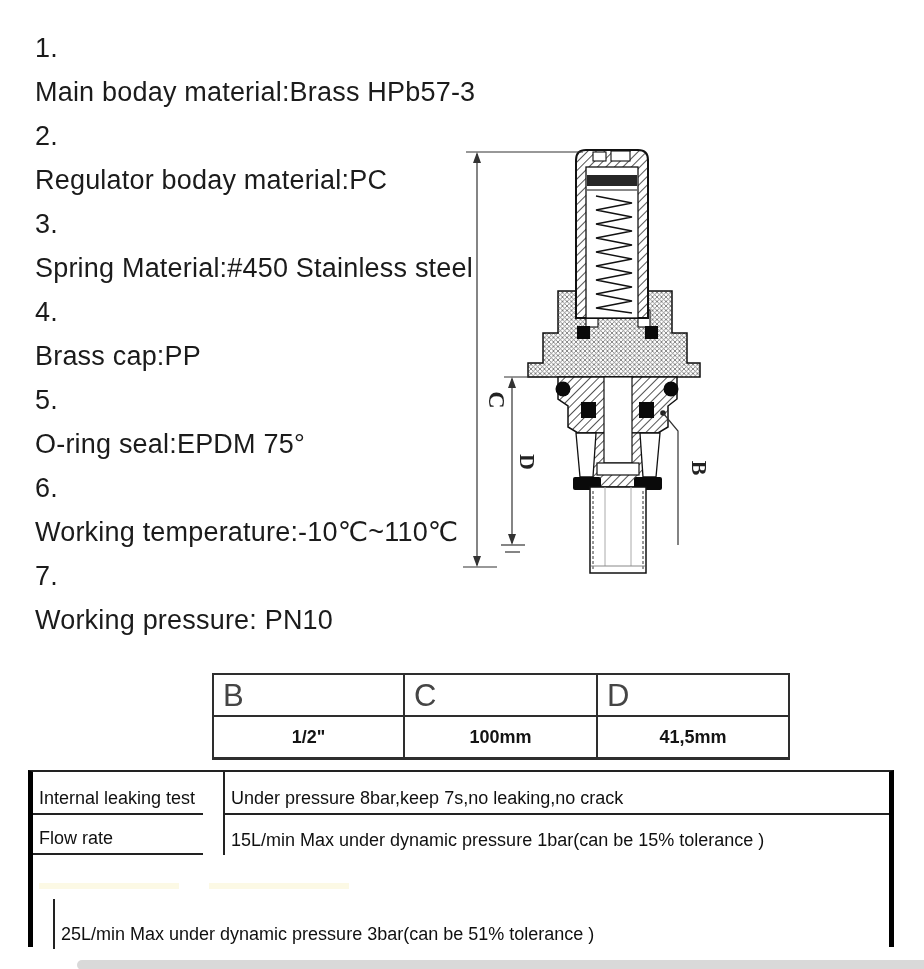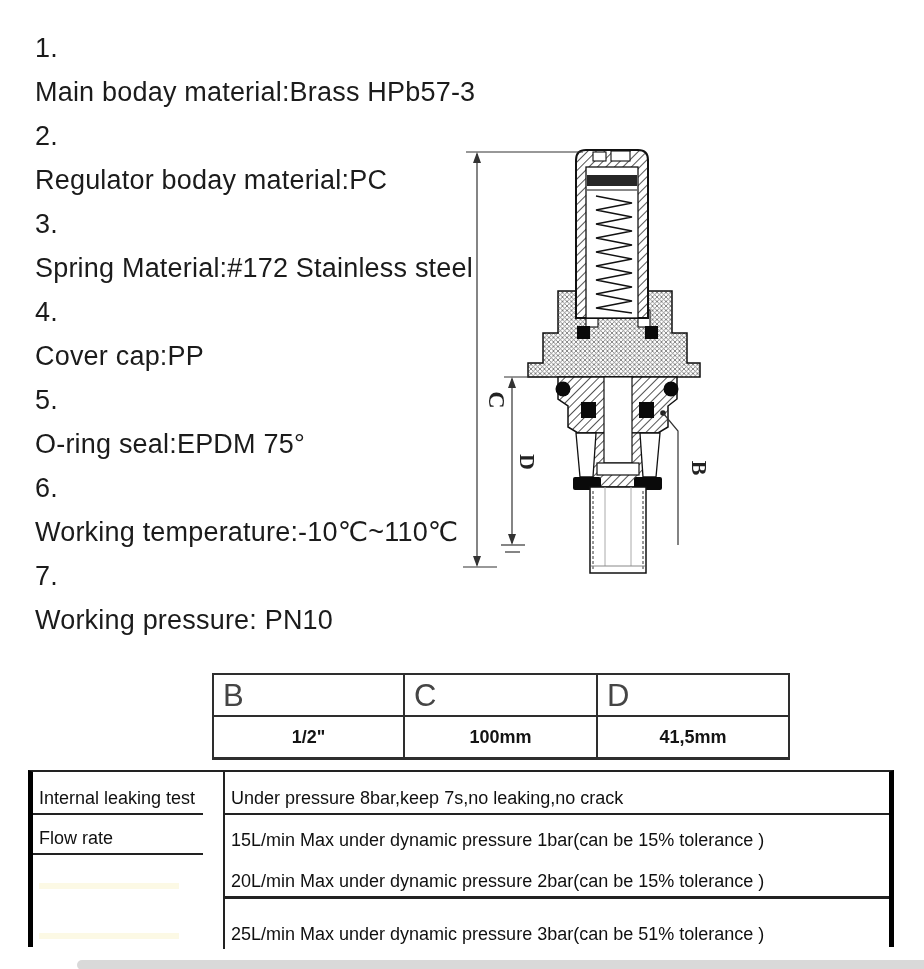--- a/index.html
+++ b/index.html
@@ -70,23 +70,23 @@
 <body>
 
 <div class="page">
 
   <div class="specs">
     <div class="spec-line">1.</div>
     <div class="spec-line">Main boday material:Brass HPb57-3</div>
     <div class="spec-line">2.</div>
     <div class="spec-line">Regulator boday material:PC</div>
     <div class="spec-line">3.</div>
-    <div class="spec-line">Spring Material:#172 Stainless steel</div>
+    <div class="spec-line">Spring Material:#450 Stainless steel</div>
     <div class="spec-line">4.</div>
-    <div class="spec-line">Cover cap:PP</div>
+    <div class="spec-line">Brass cap:PP</div>
     <div class="spec-line">5.</div>
     <div class="spec-line">O-ring seal:EPDM 75°</div>
     <div class="spec-line">6.</div>
     <div class="spec-line">Working temperature:-10℃~110℃</div>
     <div class="spec-line">7.</div>
     <div class="spec-line">Working pressure: PN10</div>
   </div>
 
   <svg class="drawing" width="300" height="470" viewBox="440 130 300 470">
     <defs>
@@ -169,20 +169,19 @@
     <div class="dims-td">100mm</div>
     <div class="dims-td last">41,5mm</div>
   </div>
 
   <div class="test-table">
     <div class="tt-cell tt-r1">Internal leaking test</div>
     <div class="tt-cell tt-val tt-r1">Under pressure 8bar,keep 7s,no leaking,no crack</div>
     <div class="tt-cell tt-label-r2">Flow rate</div>
     <div class="tt-cell tt-val">15L/min Max under dynamic pressure 1bar(can be 15% tolerance )</div>
     <div class="tt-cell tt-empty"></div>
-    <div class="tt-cell tt-val tt-val-r3">20L/min Max under dynamic pressure 2bar(can be 15% tolerance )</div>
     <div class="tt-cell tt-empty"></div>
     <div class="tt-cell tt-val">25L/min Max under dynamic pressure 3bar(can be 51% tolerance )</div>
   </div>
 
   <div class="bottom-bar"></div>
 
 </div>
 
 </body></html>

